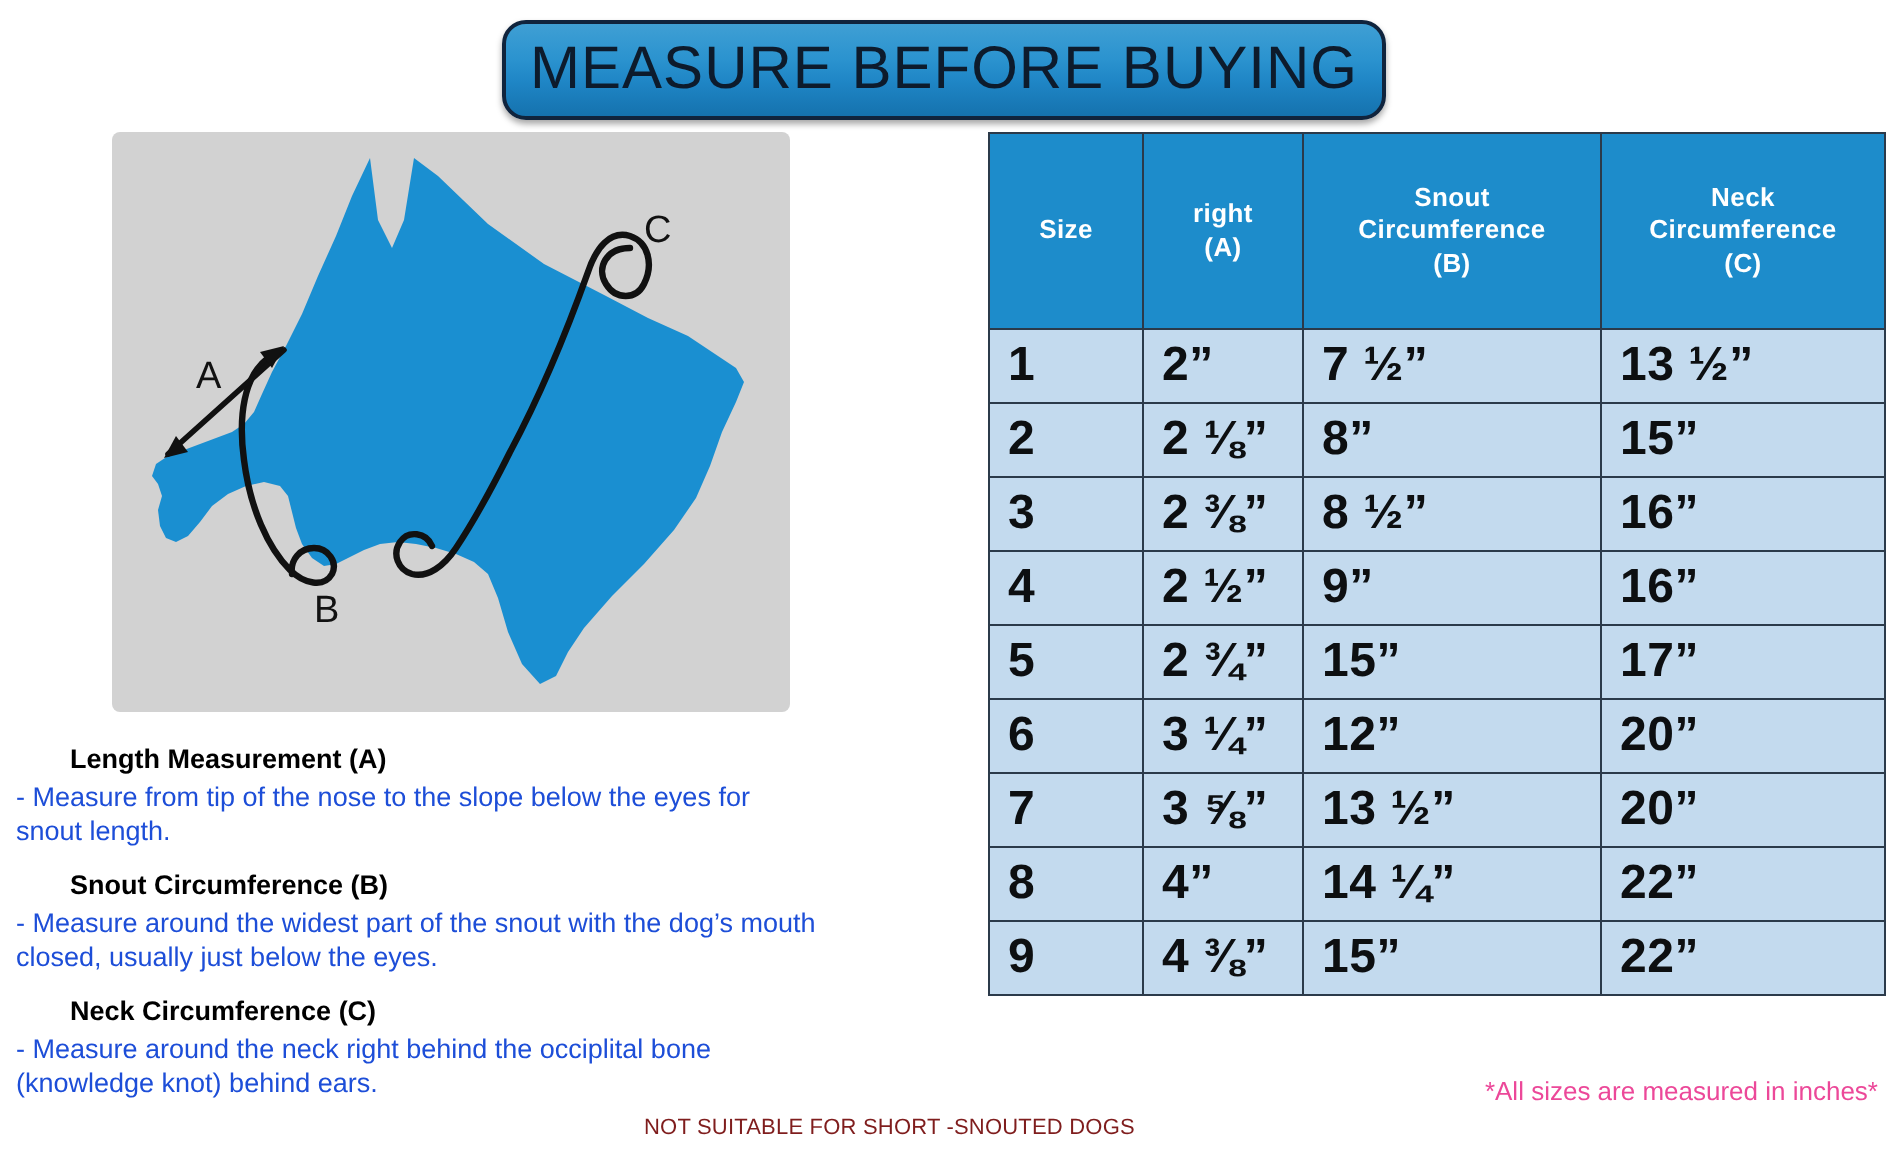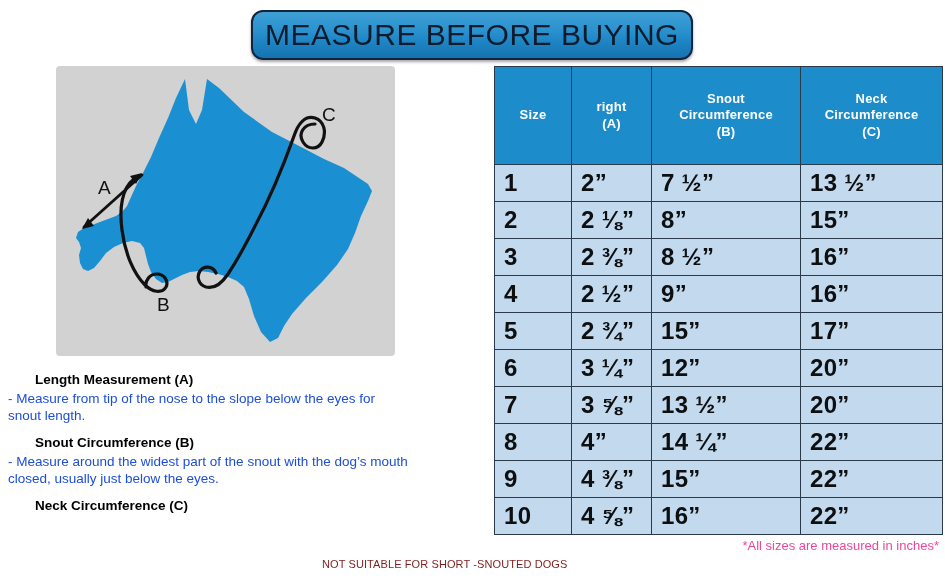--- a/index.html
+++ b/index.html
@@ -279,20 +279,22 @@
   </div>
 
   <div class="note-group">
     <div class="note-title">Snout Circumference (B)</div>
     <div class="note-body">- Measure around the widest part of the snout with the dog’s mouth
   closed, usually just below the eyes.</div>
   </div>
 
   <div class="note-group">
     <div class="note-title">Neck Circumference (C)</div>
+    <div class="note-body">- Measure around the neck right behind the occiplital bone
+  (knowledge knot) behind ears.</div>
   </div>
 
 </div>
 
 <div id="not-suitable">NOT SUITABLE FOR SHORT -SNOUTED DOGS</div>
 
 <div id="footnote">*All sizes are measured in inches*</div>
 
 <div id="size-table-wrap">
   <table id="size-table">
@@ -364,21 +366,15 @@
           <td>4”</td>
           <td>14 ¼”</td>
           <td>22”</td>
         </tr>
         <tr>
           <td>9</td>
           <td>4 ⅜”</td>
           <td>15”</td>
           <td>22”</td>
         </tr>
-        <tr>
-          <td>10</td>
-          <td>4 ⅝”</td>
-          <td>16”</td>
-          <td>22”</td>
-        </tr>
       </tbody>
   </table>
 </div>
 
 </body></html>

